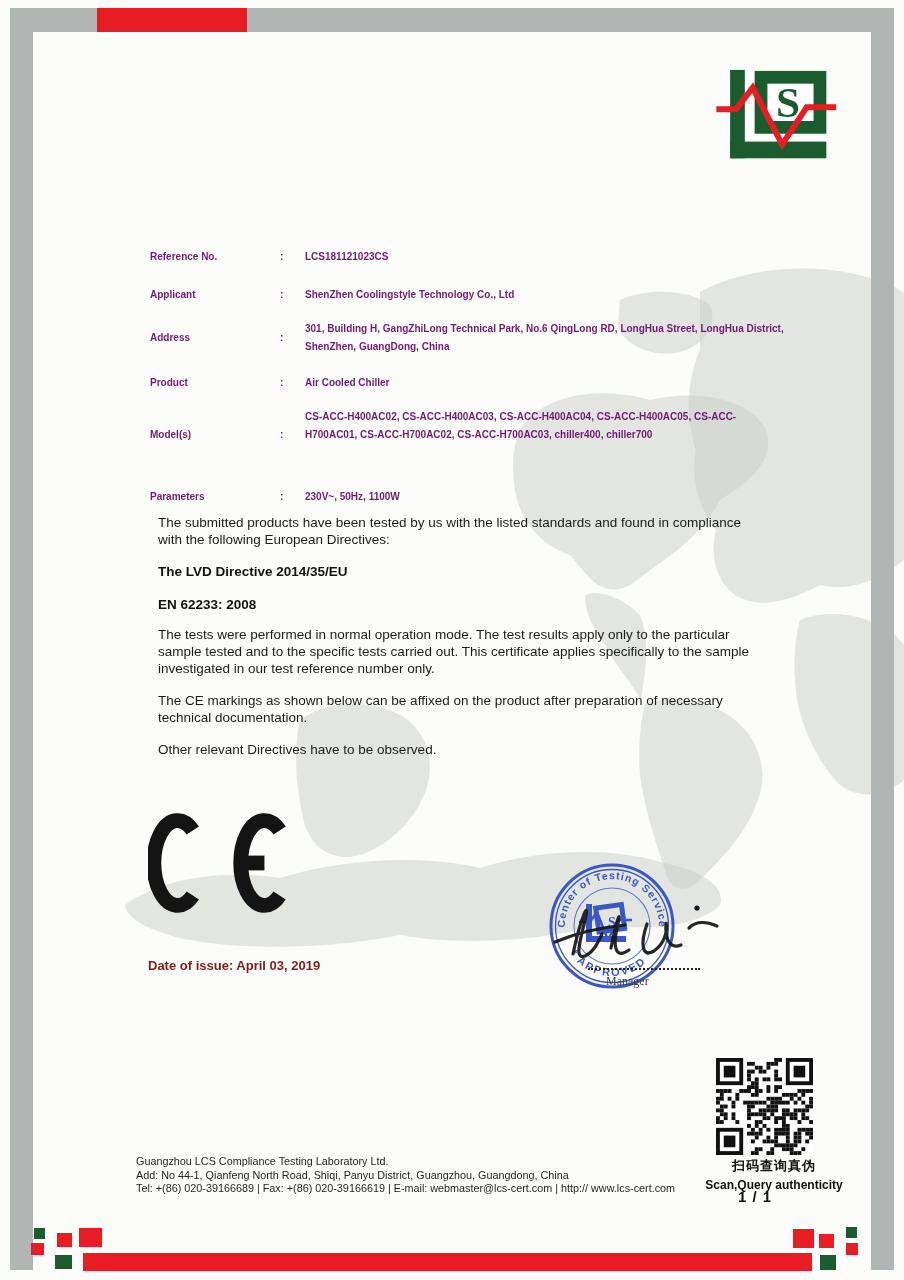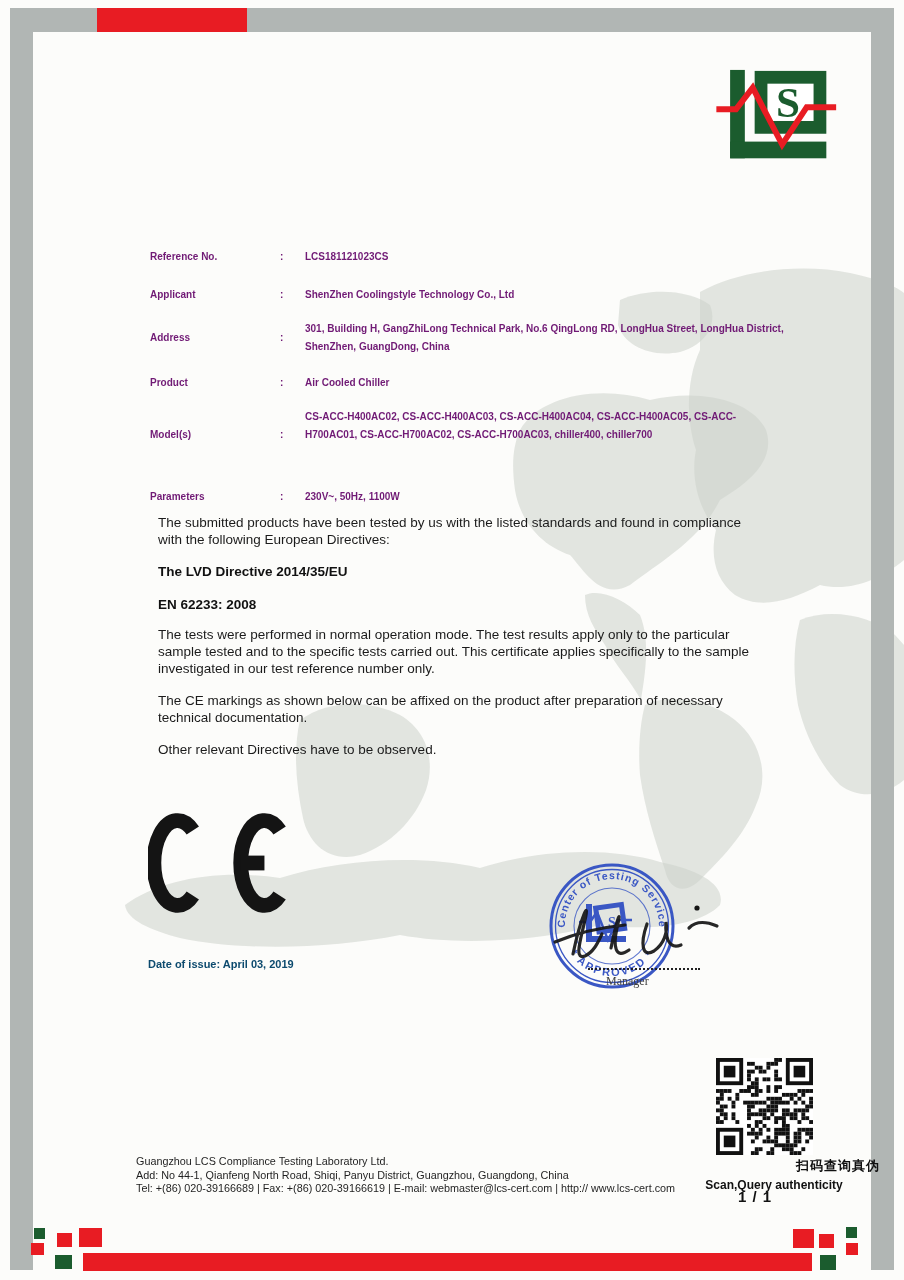--- a/index.html
+++ b/index.html
@@ -27,24 +27,24 @@
   .fvalue{width:492px;}
   .fvalue.narrow{width:462px;}
   
   .paras{position:absolute;left:150px;top:514px;width:602px;font-size:13.5px;line-height:17px;color:#1b1b1b;margin-left:8px;}
   .paras p{margin:0 0 15px 0;}
   .paras .b{font-weight:700;color:#111;}
   .paras .std{margin-bottom:13px;}
   
   .dotline{position:absolute;left:588px;top:968px;width:112px;border-bottom:2px dotted #222;}
   .manager{position:absolute;left:606px;top:974px;font-size:12px;color:#404040;font-family:Liberation Serif, serif;}
-  .dateline{position:absolute;left:148px;top:958px;font-size:11px;font-weight:700;color:#0c4a6e;}
+  .dateline{position:absolute;left:148px;top:958px;font-size:13px;font-weight:700;color:#7f1d1d;}
   
   .qrcap{position:absolute;left:668px;top:1157px;width:212px;text-align:center;color:#111;}
-  .qrcap .zh{font-size:13px;font-weight:700;letter-spacing:1px;text-align:right;}
+  .qrcap .zh{font-size:13px;font-weight:700;letter-spacing:1px;}
   .qrcap .en{font-size:12px;font-weight:700;margin-top:3px;}
   .pagenum{position:absolute;left:738px;top:1188px;font-size:15px;font-weight:700;letter-spacing:1px;color:#111;}
   
   .footer{position:absolute;left:136px;top:1155px;font-size:10.8px;line-height:13.5px;color:#1f1f1f;}
 </style>
 </head>
 <body>
 
 <div class="page">
 

